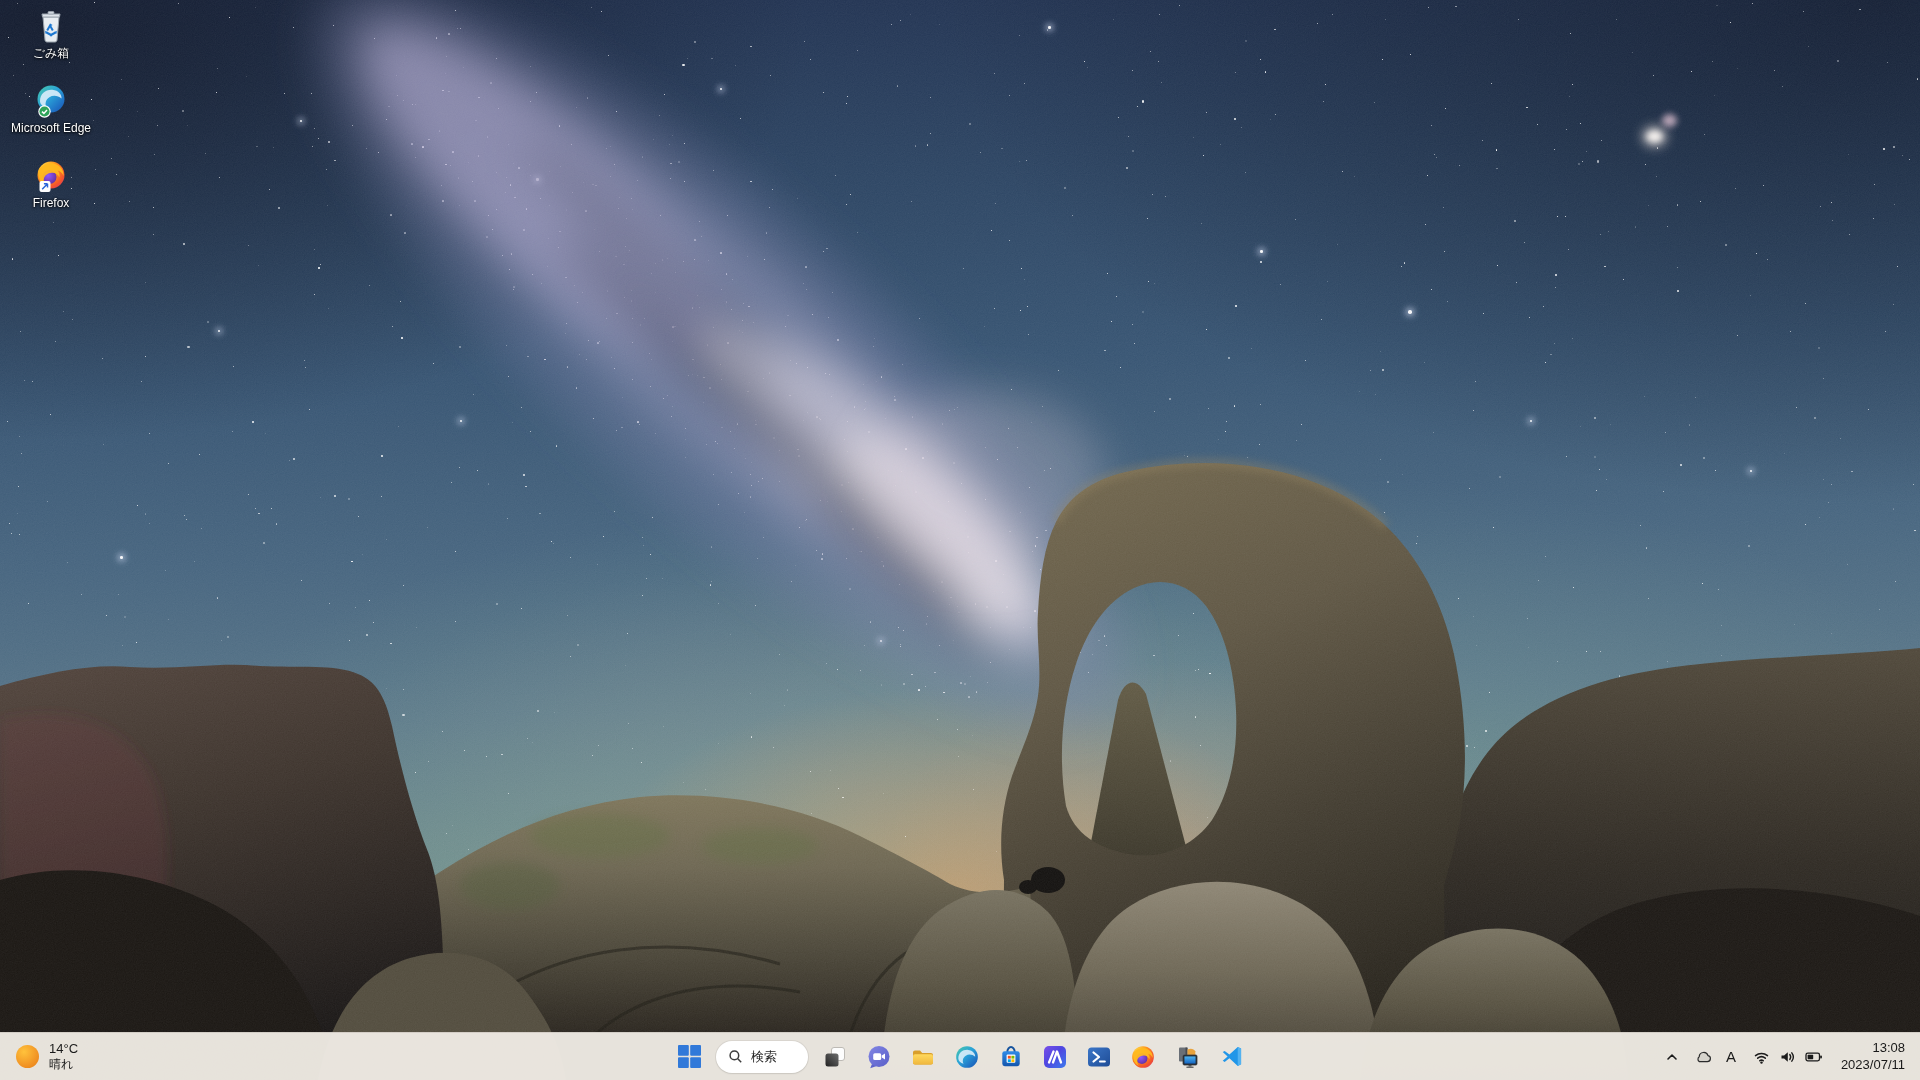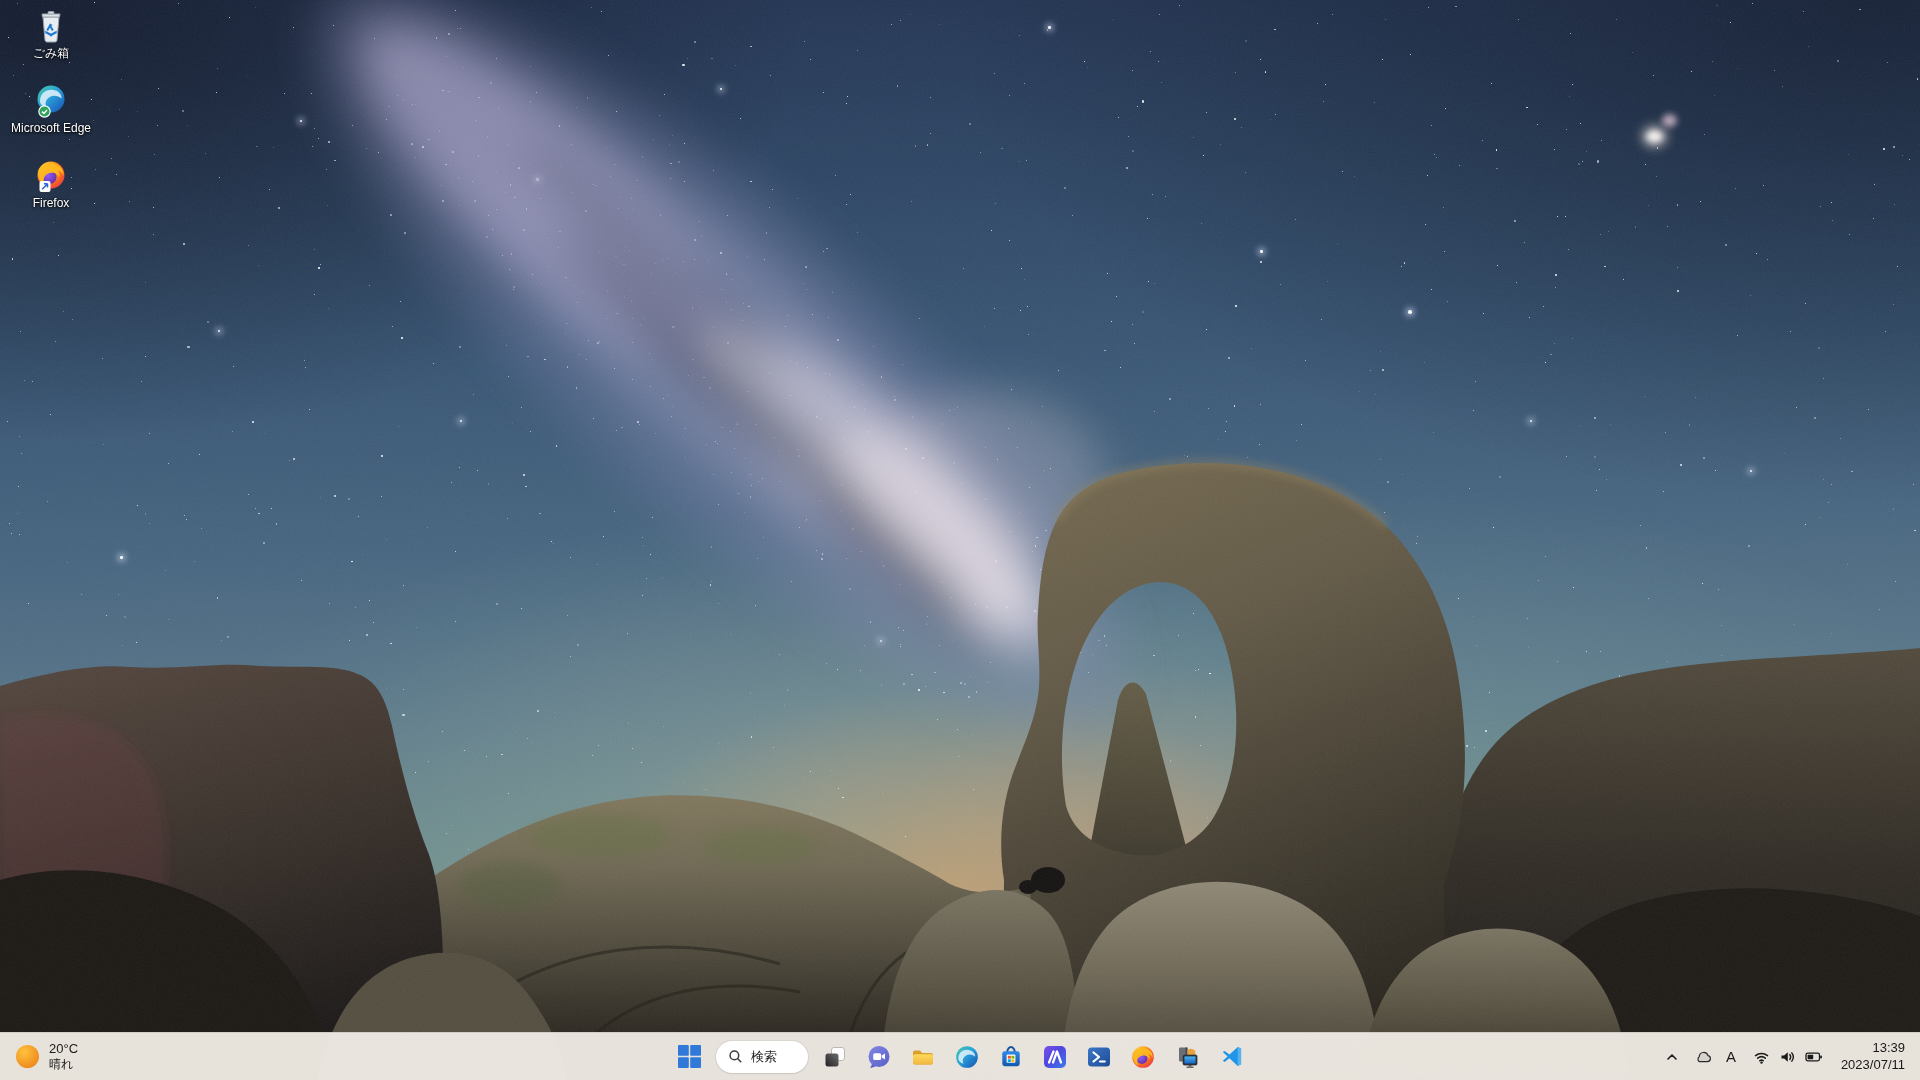--- a/index.html
+++ b/index.html
@@ -1634,21 +1634,21 @@
       </div>
       <div class="lbl">Firefox</div>
     </div>
   </div>
 
   <div class="taskbar">
 
     <div class="widget">
       <div class="sun"></div>
       <div class="wtxt">
-        <div class="temp">20°C</div>
+        <div class="temp">14°C</div>
         <div class="cond">晴れ</div>
       </div>
     </div>
 
     <div class="center">
 
       <button class="tb-btn">
         <svg width="23" height="23" viewBox="0 0 23 23">
           <rect x="0" y="0" width="10.8" height="10.8" rx="1" fill="#3179d9"></rect>
           <rect x="12.2" y="0" width="10.8" height="10.8" rx="1" fill="#3179d9"></rect>
@@ -1820,18 +1820,18 @@
           <path d="M10.8,5.5 a4.2,4.2 0 0 1 0,5" stroke="#1b1b1b" stroke-width="1.4" fill="none" stroke-linecap="round"></path>
           <path d="M12.8,3.8 a7,7 0 0 1 0,8.4" stroke="#1b1b1b" stroke-width="1.4" fill="none" stroke-linecap="round"></path>
         </svg>
         <svg width="18" height="16" viewBox="0 0 18 16">
           <rect x="1" y="4.2" width="13.5" height="7.6" rx="1.8" stroke="#1b1b1b" stroke-width="1.3" fill="none"></rect>
           <rect x="2.6" y="5.8" width="5.6" height="4.4" rx="0.6" fill="#1b1b1b"></rect>
           <rect x="15.2" y="6.4" width="1.7" height="3.2" rx="0.8" fill="#1b1b1b"></rect>
         </svg>
       </div>
       <div class="clock">
-        <div>13:39</div>
+        <div>13:08</div>
         <div>2023/07/11</div>
       </div>
     </div>
   </div>
 </div>
 
 </body></html>

